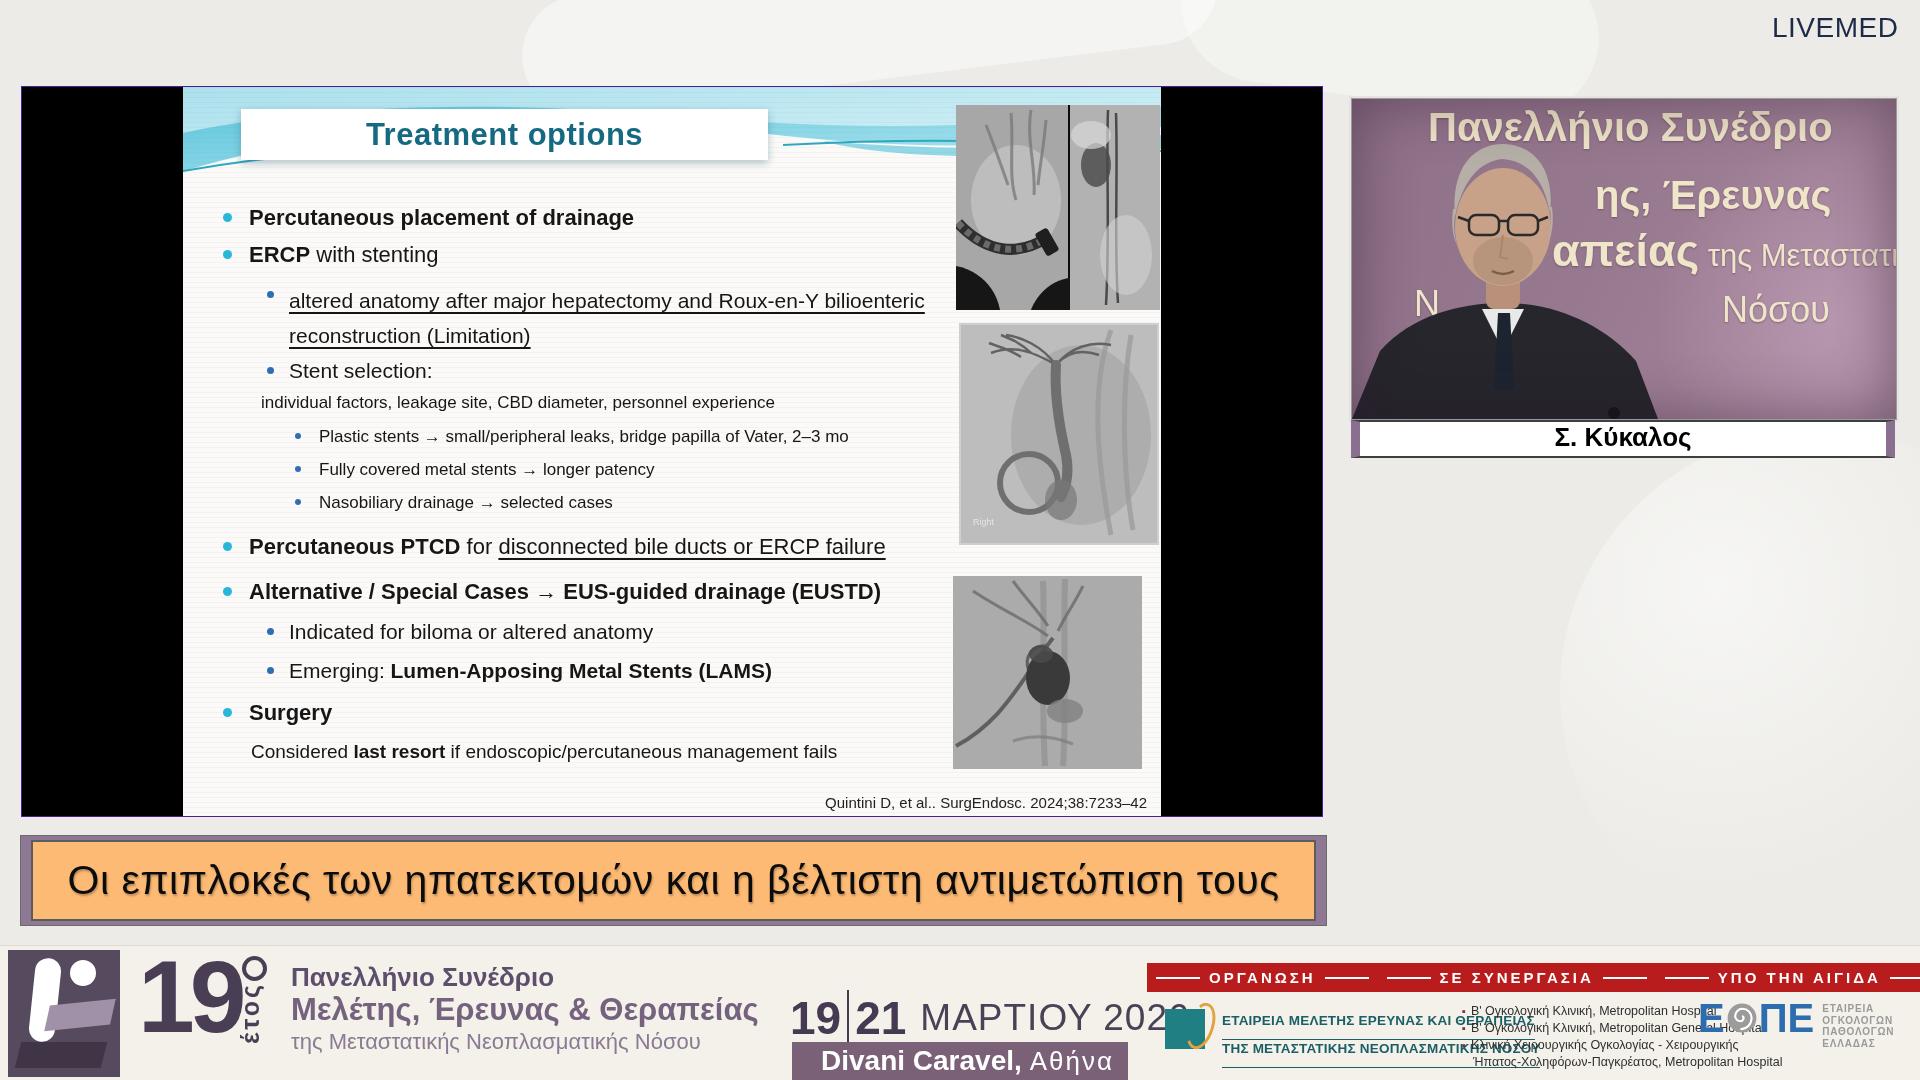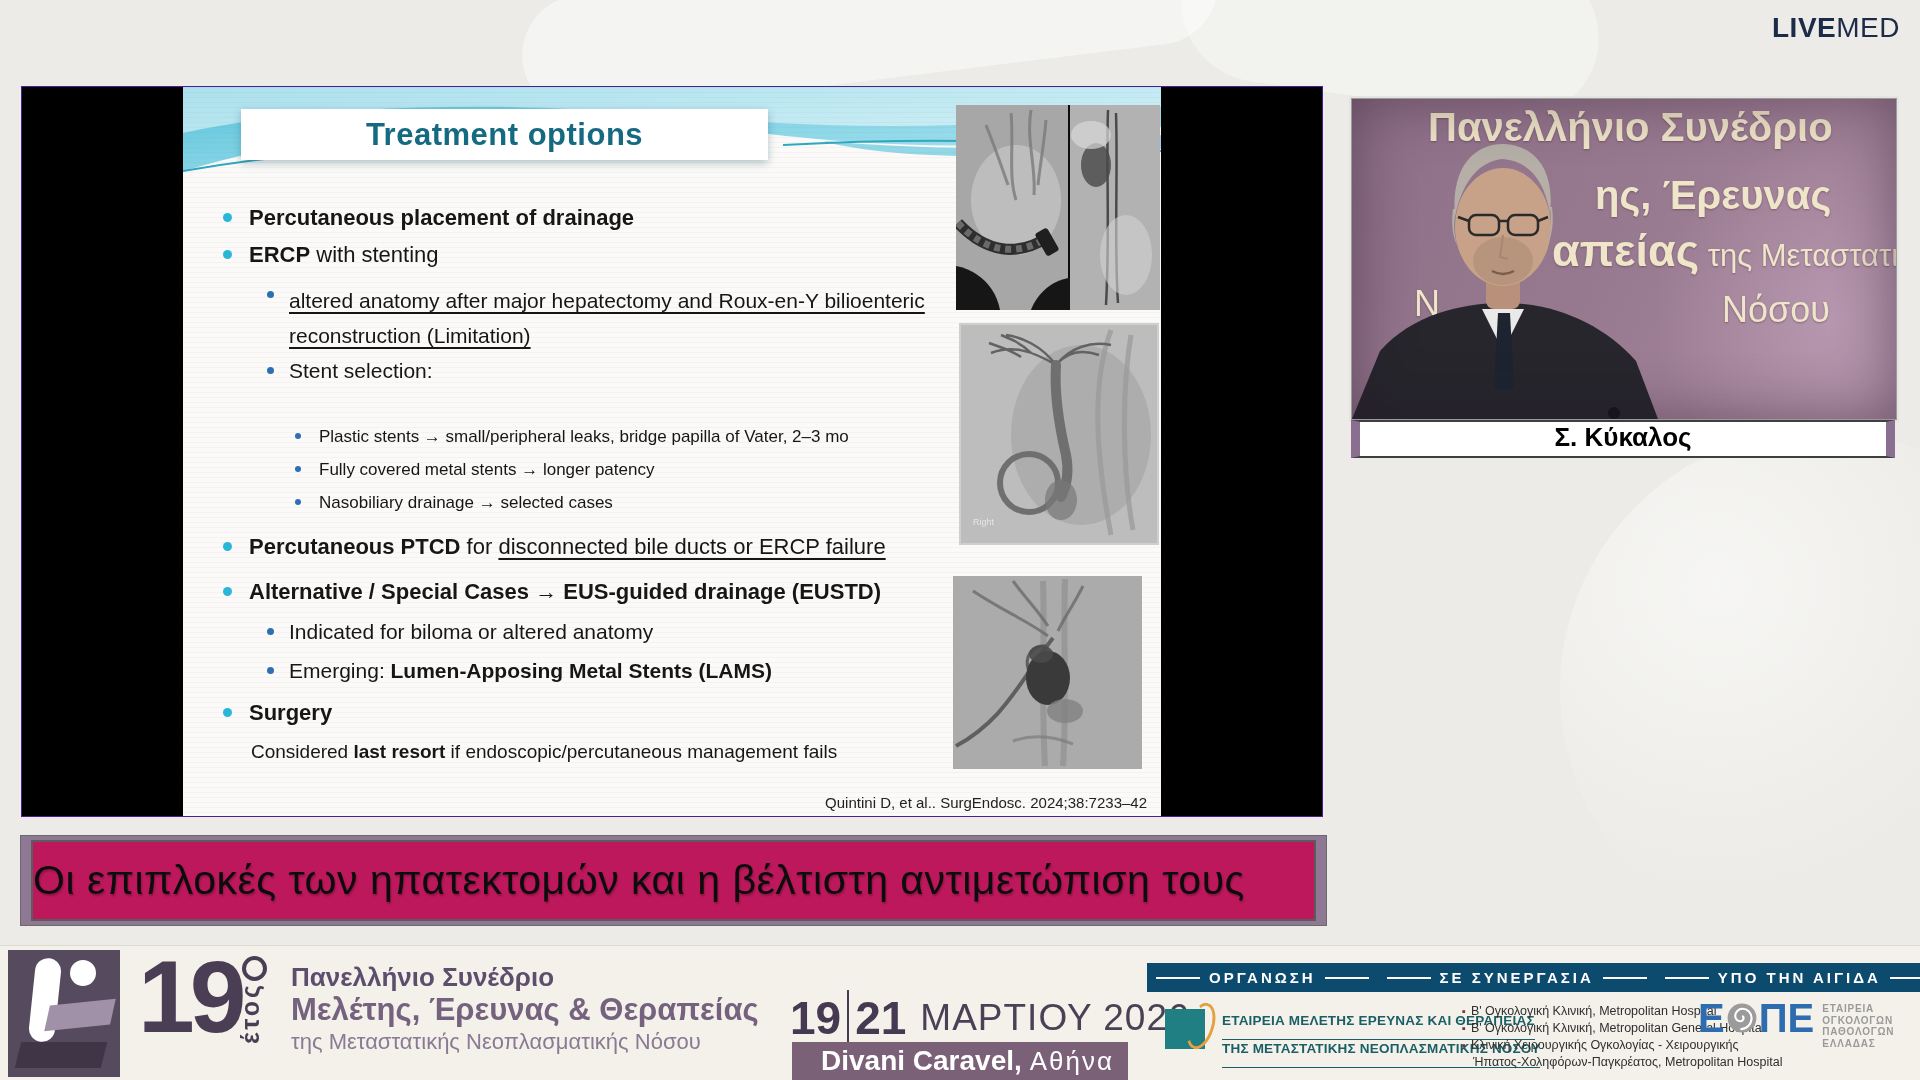--- a/index.html
+++ b/index.html
@@ -4,21 +4,21 @@
 <style>
   html,body{margin:0;padding:0;}
   body{width:1920px;height:1080px;overflow:hidden;background:#ecebe7;font-family:"Liberation Sans",sans-serif;position:relative;}
   .abs{position:absolute;}
   
   .decor1{left:520px;top:-40px;width:700px;height:120px;background:rgba(255,255,255,.45);transform:rotate(-7deg);border-radius:60px;}
   .decor2{left:1560px;top:430px;width:520px;height:520px;border-radius:50%;background:radial-gradient(circle at 30% 30%, rgba(255,255,255,.55), rgba(255,255,255,0) 60%);}
   .decor3{left:1180px;top:-60px;width:420px;height:160px;background:rgba(255,255,255,.35);transform:rotate(8deg);border-radius:80px;}
   
   .brand{left:1772px;top:12px;font-size:28px;color:#1c2b47;letter-spacing:.5px;}
-  .brand .live{font-weight:700;}
+  .brand .live{font-weight:400;}
   .brand .med{font-weight:400;}
   
   .slide-frame{left:21px;top:86px;width:1302px;height:731px;background:#000;border:1px solid #4c1d95;box-sizing:border-box;}
   .slide{position:absolute;left:161px;top:0;width:978px;height:729px;background:#fbfaf8;overflow:hidden;}
   .slide .texture{position:absolute;inset:0;background:repeating-linear-gradient(180deg, rgba(110,110,110,.05) 0 1px, transparent 1px 5px);pointer-events:none;}
   .title-box{left:58px;top:22px;width:527px;height:51px;background:#fff;box-shadow:0 3px 8px rgba(40,90,110,.35);text-align:center;line-height:51px;}
   .title-box .tt{font-size:31px;font-weight:700;color:#156a82;letter-spacing:.5px;}
   .ln{position:absolute;color:#161616;white-space:nowrap;}
   .ln .dot{position:absolute;border-radius:50%;background:#2d6fb0;}
   .ln1{left:40px;padding-left:26px;font-size:22px;}
@@ -29,21 +29,21 @@
   .ln3>.dot{left:0;top:6px;width:6px;height:6px;}
   .plain{left:78px;font-size:17px;}
   .plain2{left:68px;font-size:19px;}
   .cite{right:14px;font-size:15px;color:#222;}
   .bd{font-weight:700;}
   .ul{text-decoration:underline;text-underline-offset:4px;text-decoration-thickness:1.5px;}
   .wrapblk{white-space:normal;width:648px;line-height:35px;}
   .xray{position:absolute;background:#a9a9a9;}
   
   .lecture-bar{left:21px;top:836px;width:1305px;height:89px;background:#8e7893;box-sizing:border-box;padding:4px 10px;box-shadow:0 0 0 1px #6a6a6a;}
-  .lecture-inner{width:100%;height:100%;background:#be185d;border:2px solid #5c5c5c;box-sizing:border-box;display:flex;align-items:center;}
+  .lecture-inner{width:100%;height:100%;background:#fdba74;border:2px solid #5c5c5c;box-sizing:border-box;display:flex;align-items:center;justify-content:center;}
   .lecture-inner span{font-size:41px;color:#0c0c0c;text-shadow:1px 2px 2px rgba(0,0,0,.25);letter-spacing:.5px;}
   
   .video{left:1351px;top:98px;width:544px;height:320px;border:1px solid #9a9a9a;box-shadow:0 0 0 2px #e6e4e0;overflow:hidden;background:linear-gradient(115deg,#8d6f88 0%,#97798f 45%,#a8889f 100%);}
   .video .vignette{position:absolute;inset:0;box-shadow:inset 0 0 60px rgba(40,20,40,.45);}
   .video .bigcircle{position:absolute;left:300px;top:40px;width:360px;height:360px;border-radius:50%;background:radial-gradient(circle,rgba(205,175,200,.45),rgba(205,175,200,0) 70%);}
   .bt{position:absolute;color:#efe5c8;white-space:nowrap;text-shadow:0 1px 2px rgba(60,30,60,.4);}
   .bt1{left:76px;top:6px;font-size:40px;font-weight:700;}
   .bt2{left:243px;top:74px;font-size:40px;font-weight:700;}
   .bt3{left:200px;top:126px;font-size:45px;font-weight:700;}
   .bt3 .sm{font-size:31px;font-weight:400;}
@@ -67,21 +67,21 @@
   .congress .c1{font-size:26px;font-weight:700;color:#5d4e6d;line-height:30px;}
   .congress .c2{font-size:31px;font-weight:600;color:#75627f;line-height:36px;}
   .congress .c3{font-size:22px;font-weight:400;color:#8a7a93;line-height:27px;}
   .dates{left:790px;top:44px;display:flex;align-items:center;color:#453a52;}
   .dates .d{font-size:46px;font-weight:800;}
   .dates .bar{width:2px;height:56px;background:#453a52;margin:0 6px;}
   .dates .m{font-size:37px;font-weight:500;margin-left:14px;letter-spacing:1px;color:#4a4156;}
   .venue{left:792px;top:96px;height:38px;background:#7a6178;color:#fff;display:flex;align-items:center;padding:0 14px;}
   .venue .vb{font-size:28px;font-weight:800;margin-left:15px;}
   .venue .vl{font-size:26px;font-weight:300;letter-spacing:2px;margin-left:8px;}
-  .band{left:1147px;top:17px;width:773px;height:29px;background:#0c4a6e;display:flex;}
+  .band{left:1147px;top:17px;width:773px;height:29px;background:#b91c1c;display:flex;}
   .bseg{flex:1;display:flex;align-items:center;justify-content:center;}
   .bseg .lab{color:#fff;font-size:15px;font-weight:700;letter-spacing:3px;white-space:nowrap;}
   .bseg .dash{display:inline-block;width:44px;height:2px;background:#fff;margin:0 9px;}
   .org-logo{left:1165px;top:63px;width:40px;height:40px;background:#1f7f83;}
   .org-cres{left:1188px;top:56px;width:26px;height:48px;border:3px solid #e6a13f;border-radius:50%;transform:rotate(18deg);border-left-color:transparent;box-sizing:border-box;}
   .org-text{left:1222px;top:66px;color:#1b5f66;font-weight:700;font-size:13.5px;line-height:17px;letter-spacing:.2px;}
   .org-text div{border-bottom:1.5px solid #1b5f66;display:inline-block;padding-bottom:10px;}
   .partners{left:1462px;top:57px;font-size:12.5px;color:#2f2f2f;line-height:17px;font-weight:500;}
   .partners .pb{color:#7b2c3c;margin-right:5px;font-size:11px;}
   .partners .cont{padding-left:11px;}
@@ -124,20 +124,21 @@
     </div>
 
     <div class="ln ln1" style="top:118px"><span class="dot"></span><span class="bd">Percutaneous placement of drainage</span></div>
 
     <div class="ln ln1" style="top:155px"><span class="dot"></span><span class="bd">ERCP</span><span> with stenting</span></div>
 
     <div class="ln ln2" style="top:196px"><span class="dot"></span><span class="ul wrapblk" style="display:inline-block;">altered anatomy after major hepatectomy  and Roux-en-Y bilioenteric reconstruction (Limitation)</span></div>
 
     <div class="ln ln2" style="top:272px"><span class="dot"></span><span>Stent selection:</span></div>
 
+    <div class="ln plain" style="top:306px"><span>individual factors, leakage site, CBD diameter, personnel experience</span></div>
 
     <div class="ln ln3" style="top:340px"><span class="dot"></span><span>Plastic stents → small/peripheral leaks, bridge papilla of Vater, 2–3 mo</span></div>
 
     <div class="ln ln3" style="top:373px"><span class="dot"></span><span>Fully covered metal stents → longer patency</span></div>
 
     <div class="ln ln3" style="top:406px"><span class="dot"></span><span>Nasobiliary drainage → selected cases</span></div>
 
     <div class="ln ln1" style="top:447px"><span class="dot"></span><span class="bd">Percutaneous PTCD</span><span> for </span><span class="ul">disconnected bile ducts or ERCP failure</span></div>
 
     <div class="ln ln1" style="top:492px"><span class="dot"></span><span class="bd">Alternative / Special Cases → EUS-guided drainage (EUSTD)</span></div>

